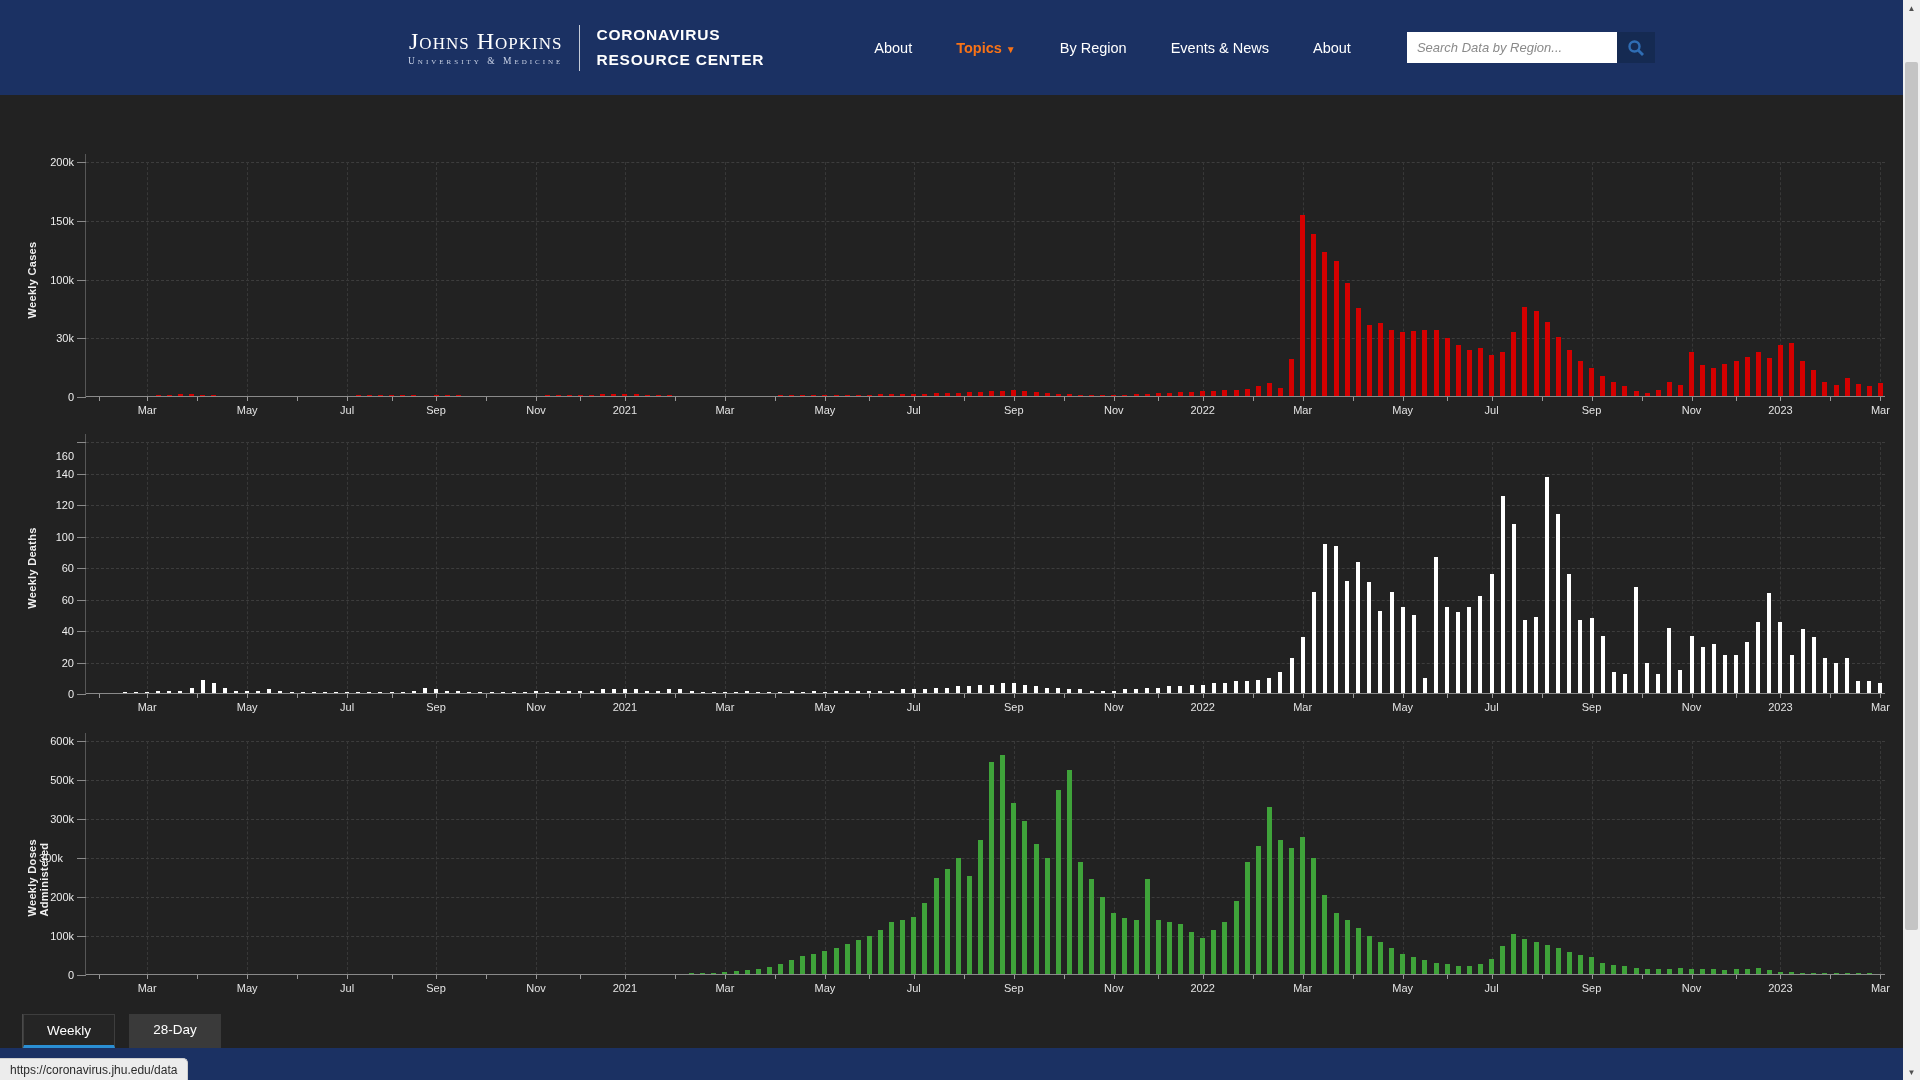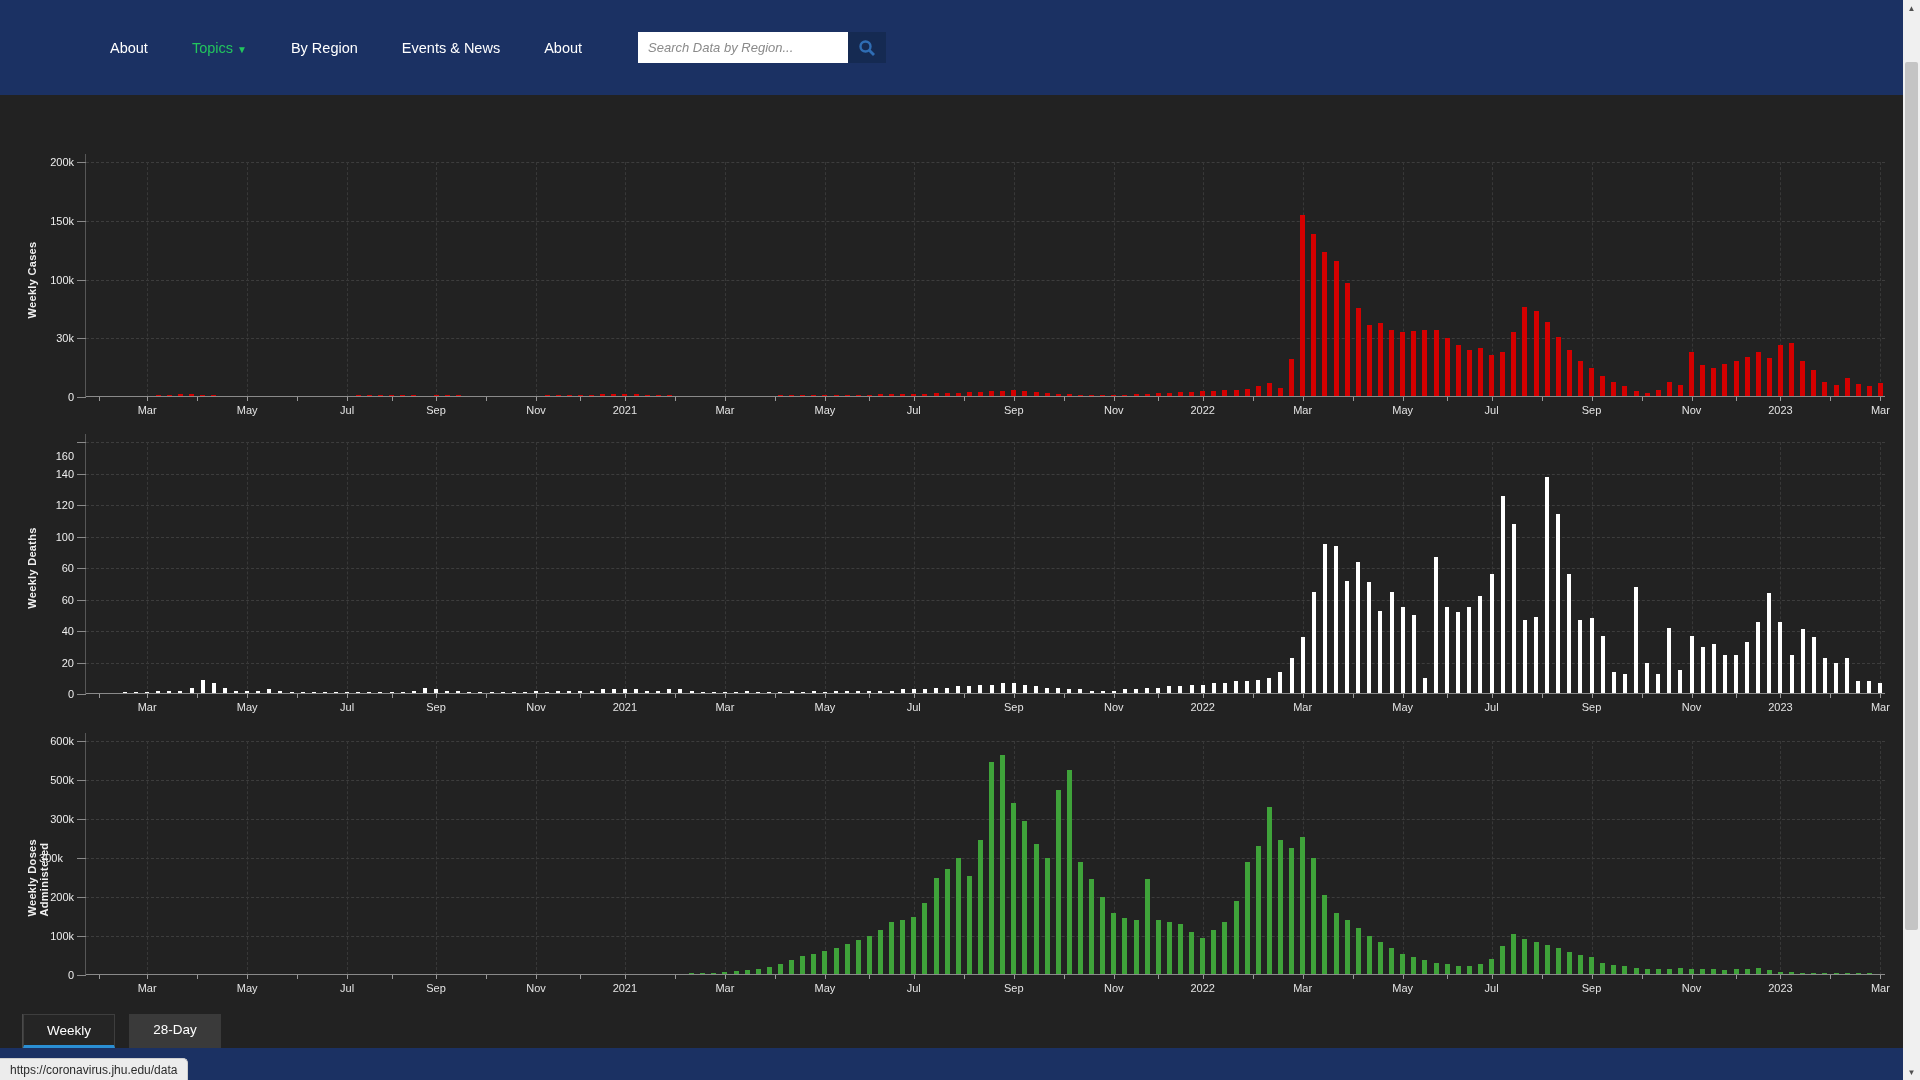--- a/index.html
+++ b/index.html
@@ -9,21 +9,21 @@
   
   .header { position:absolute; top:0; left:0; width:1903px; height:95px; background:#1b3163; display:flex; align-items:center; }
   .logo-wrap { display:flex; align-items:center; margin-left:408px; }
   .logo-jh { text-align:center; color:#fff; font-family:"Liberation Serif", serif; }
   .logo-jh .jh-main { font-variant:small-caps; font-size:24px; letter-spacing:1px; line-height:1.05; }
   .logo-jh .jh-sub { font-variant:small-caps; font-size:9.5px; letter-spacing:3px; color:#c9d2e6; margin-top:2px; }
   .logo-div { width:1px; height:46px; background:rgba(255,255,255,0.75); margin:0 16px; }
   .logo-crc { color:#fff; font-weight:bold; font-size:15.5px; letter-spacing:0.8px; line-height:1.55; }
   .main-nav { display:flex; align-items:center; margin-left:110px; gap:44px; }
   .main-nav .nav-item { color:#fff; font-size:14.5px; cursor:pointer; white-space:nowrap; }
-  .main-nav .nav-item.gold { color:#22c55e; font-weight:normal; }
+  .main-nav .nav-item.gold { color:#f97316; font-weight:bold; }
   .main-nav .caret { font-size:10px; margin-left:4px; }
   .search-wrap { display:flex; margin-left:56px; height:31px; }
   .search-input { width:210px; height:31px; border:none; outline:none; padding:0 10px; font-size:13px; font-style:italic; color:#555; background:#fff; font-family:"Liberation Sans", sans-serif; }
   .search-input::placeholder { color:#8a8a8a; font-style:italic; }
   .search-btn { width:38px; height:31px; background:#152a52; border:none; display:flex; align-items:center; justify-content:center; cursor:pointer; }
 
   
   .subnav { position:absolute; top:95px; left:0; width:1903px; height:46px; background:#3573b8; display:flex; align-items:center; }
   .subnav-inner { display:flex; align-items:center; margin-left:403px; gap:46px; height:100%; }
   .subnav .sn-item { color:#fff; font-size:14.5px; cursor:pointer; position:relative; height:100%; display:flex; align-items:center; white-space:nowrap; }
@@ -64,20 +64,31 @@
   .sb-up { top:0; }
   .sb-down { bottom:0; }
   .sb-thumb { position:absolute; left:2px; width:13px; background:#c4c4c4; border-radius:2px; }
 </style>
 </head>
 <body>
 
 <div class="page">
 
   <div class="header">
+    <div class="logo-wrap">
+      <div class="logo-jh">
+        <div class="jh-main">Johns Hopkins</div>
+        <div class="jh-sub">University &amp; Medicine</div>
+      </div>
+      <div class="logo-div"></div>
+      <div class="logo-crc">
+        <div>CORONAVIRUS</div>
+        <div>RESOURCE CENTER</div>
+      </div>
+    </div>
     <div class="main-nav">
       <span class="nav-item">About</span>
       <span class="nav-item gold"><span>Topics</span><span class="caret">▼</span></span>
       <span class="nav-item">By Region</span>
       <span class="nav-item">Events &amp; News</span>
       <span class="nav-item">About</span>
     </div>
     <div class="search-wrap">
       <input class="search-input" type="text" placeholder="Search Data by Region..." style="">
       <button class="search-btn">

